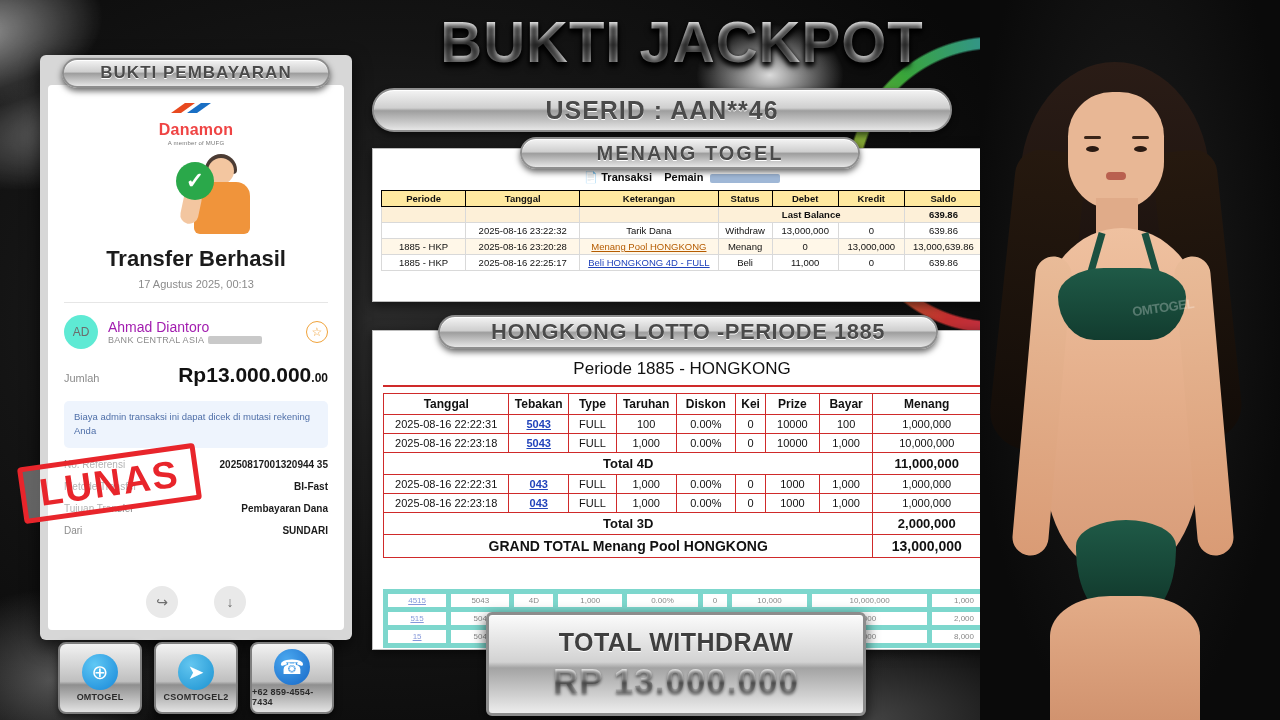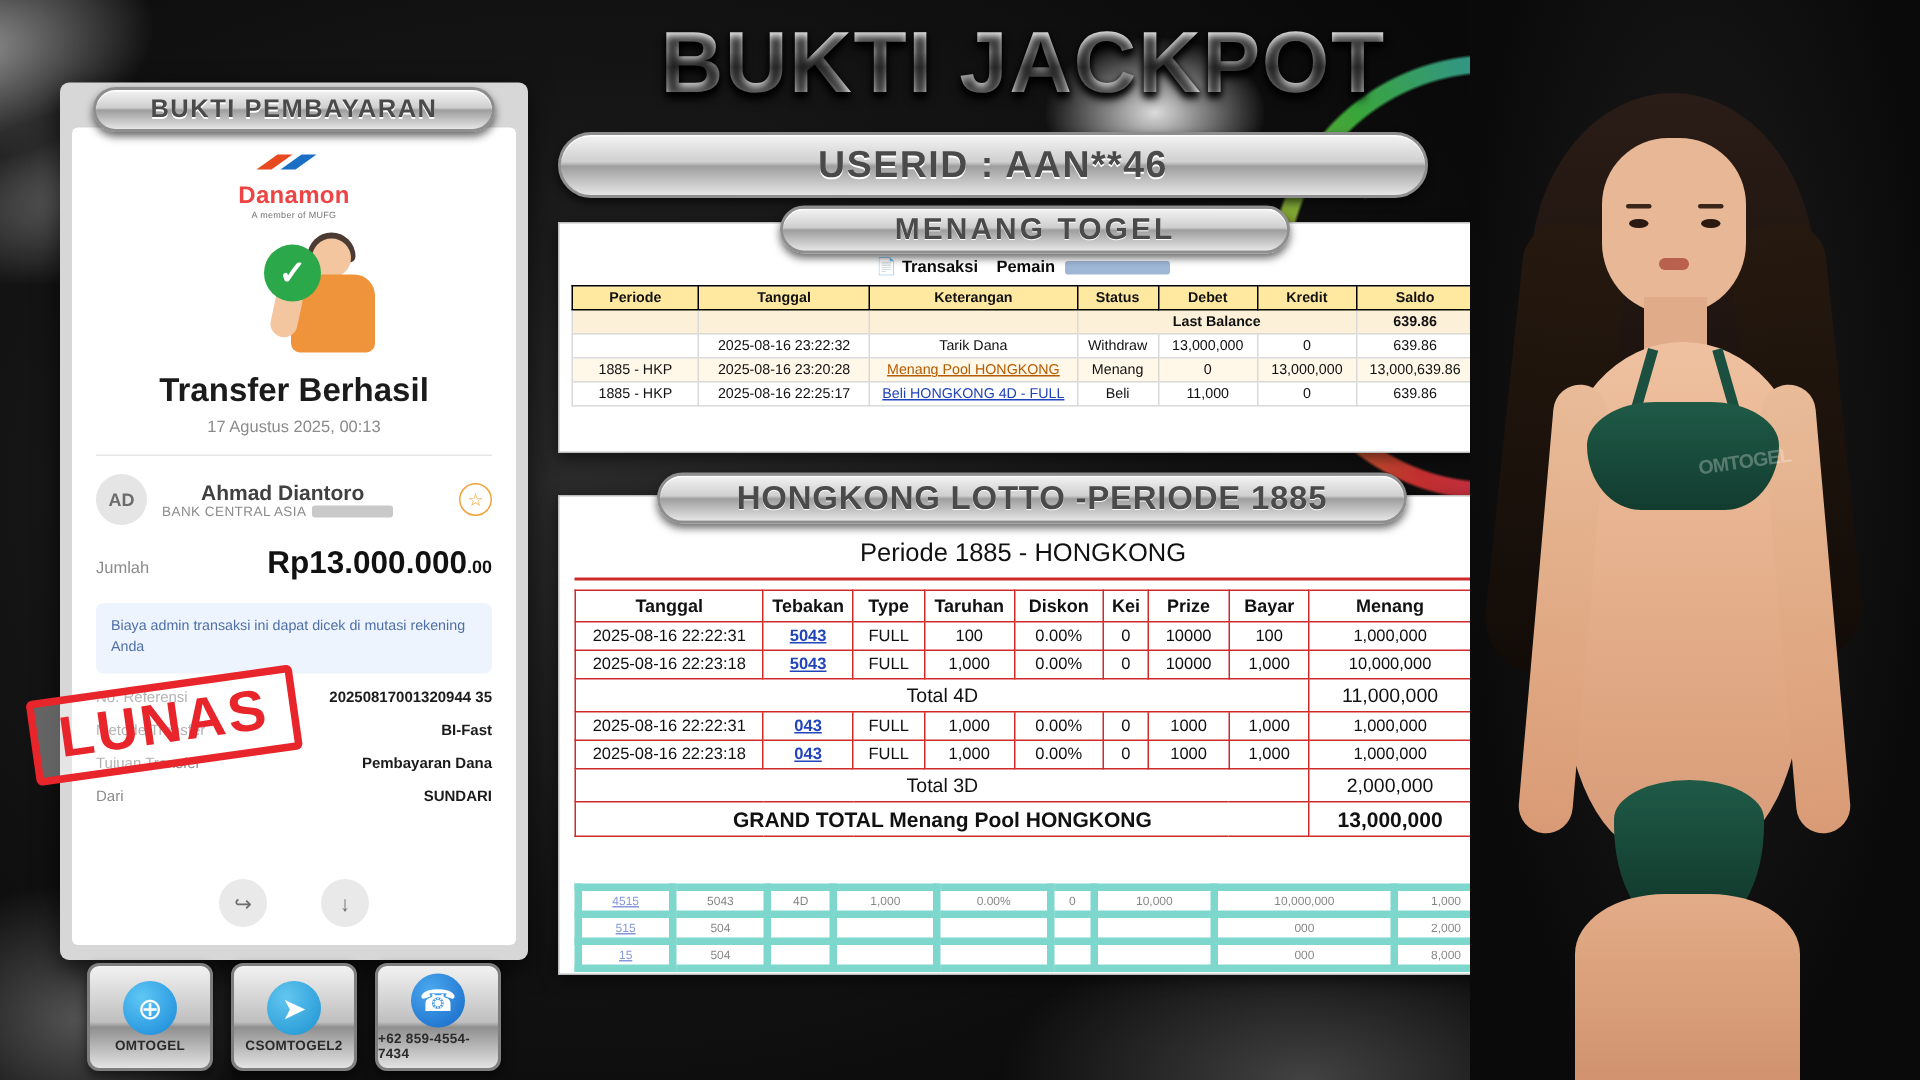--- a/index.html
+++ b/index.html
@@ -130,24 +130,24 @@
   }
   .person-head { position:absolute; left: 72px; top: 4px; width: 26px; height: 26px; border-radius: 50%; background: #f3c6a0; }
   .person-hair { position:absolute; left: 69px; top: 0px; width: 32px; height: 20px; border-radius: 16px 16px 4px 4px; background: #4b3b33; }
   .person-body { position:absolute; left: 58px; top: 28px; width: 56px; height: 52px; border-radius: 14px 14px 6px 6px; background: #f0943b; }
   .person-arm { position:absolute; left: 46px; top: 36px; width: 18px; height: 34px; border-radius: 10px; background: #f3c6a0; transform: rotate(12deg); }
   .transfer-title { text-align: center; font-size: 22px; font-weight: 700; color: #1b1b1b; margin-top: 6px; }
   .transfer-date { text-align: center; font-size: 11px; color: #8b8b8b; margin-top: 6px; }
   .divider { height: 1px; background: #e6e6e6; margin: 12px 0; }
   .acct-row { display: flex; align-items: center; gap: 10px; }
   .acct-avatar {
-    width: 34px; height: 34px; border-radius: 50%; background: #e5e5e5; color: #6c6c6c;
-    display: flex; align-items: center; justify-content: center; font-size: 12px; font-weight: 700;
-  }
-  .acct-name { font-size: 14px; font-weight: 700; color: #404040; margin-left: 26px; }
+    width: 34px; height: 34px; border-radius: 50%; background: #5eead4; color: #6c6c6c;
+    display: flex; align-items: center; justify-content: center; font-size: 12px; font-weight: 400;
+  }
+  .acct-name { font-size: 14px; font-weight: 400; color: #a21caf; }
   .acct-bank { font-size: 9px; color: #8b8b8b; letter-spacing: .3px; display: flex; align-items: center; gap: 4px; }
   .redact { display: inline-block; height: 8px; width: 54px; background: #c9c9c9; border-radius: 2px; }
   .star-btn {
     margin-left: auto; width: 22px; height: 22px; border-radius: 50%; border: 1px solid #f0a33b;
     color: #f0a33b; font-size: 12px; display: flex; align-items: center; justify-content: center;
   }
   .amt-row { display: flex; align-items: baseline; margin-top: 14px; }
   .amt-label { font-size: 11px; color: #8b8b8b; }
   .amt-value { margin-left: auto; font-size: 21px; font-weight: 700; color: #111; }
   .amt-cents { font-size: 12px; font-weight: 700; }
@@ -218,21 +218,21 @@
     position: absolute; left: 372px; top: 330px; width: 620px; height: 320px;
     background: #ffffff; border: 1px solid #bdbdbd; box-shadow: 0 3px 10px rgba(0,0,0,.55);
     padding: 26px 10px 6px;
   }
   .lotto-title { text-align: center; font-size: 17px; font-weight: 400; color: #111; margin: 2px 0 6px; }
   .lotto-rule { height: 2px; background: #cf2a2a; margin-bottom: 6px; }
   .lt { font-size: 11px; }
   .lt th, .lt td { border: 1px solid #cf2a2a; padding: 3px 2px; text-align: center; color: #111; }
   .lt th { font-weight: 700; font-size: 12px; }
   .lt .lnk { color: #2244bb; text-decoration: underline; font-weight: 600; }
-  .lt .total-row td { font-weight: 400; font-size: 13px; }
+  .lt .total-row td { font-weight: 700; font-size: 13px; }
   .lt .grand td { font-weight: 700; font-size: 14px; }
   .faded { position: absolute; left: 10px; right: 10px; top: 258px; opacity: .55; }
   .faded td { border: 5px solid #14b8a6; font-size: 8px; padding: 2px 1px; text-align: center; color: #222; }
   .faded .lnk { color: #2244bb; text-decoration: underline; }
 
   
   .tw-box {
     position: absolute; left: 486px; top: 612px; width: 380px; height: 104px;
     background: linear-gradient(180deg,#fbfbfb,#d2d2d2 48%,#a3a3a3 54%,#ededed);
     border: 3px solid #8c8c8c; border-radius: 6px; z-index: 9;
@@ -589,20 +589,24 @@
           <td></td>
           <td></td>
           <td></td>
           <td>000</td>
           <td>8,000</td>
         </tr>
       </tbody>
     </table>
   </div>
 
+  <div class="tw-box">
+    <div class="tw-label">TOTAL WITHDRAW</div>
+    <div class="tw-amount">RP 13.000.000</div>
+  </div>
 
   <div class="model">
     <div class="m-bg"></div>
     <div class="m-hair"></div>
     <div class="m-hair2"></div>
     <div class="m-hair3"></div>
     <div class="m-face"></div>
     <div class="m-brow" style="left:104px; top:136px;"></div>
     <div class="m-brow" style="left:152px; top:136px;"></div>
     <div class="m-eye" style="left:106px; top:146px;"></div>

